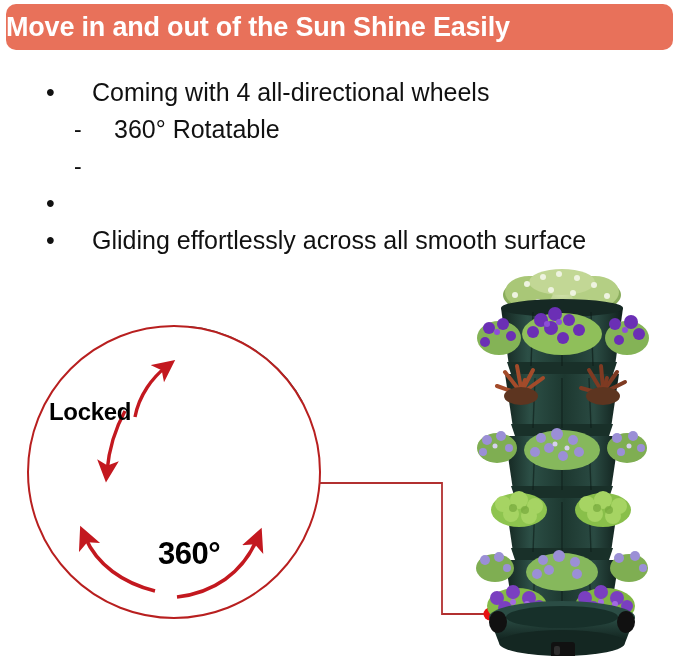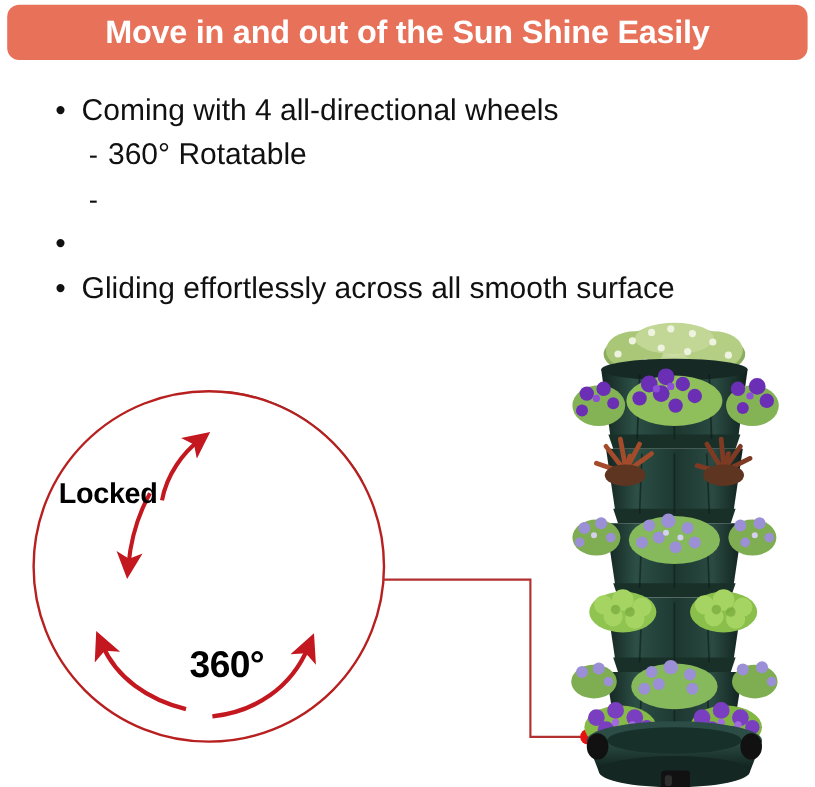--- a/index.html
+++ b/index.html
@@ -21,21 +21,21 @@
     position: absolute;
     left: 6px;
     top: 4px;
     width: 667px;
     height: 46px;
     background: #e8715a;
     border-radius: 10px;
     box-sizing: border-box;
     display: flex;
     align-items: center;
-    justify-content: center;
+    justify-content: flex-start;
   }
   #header-title {
     color: #ffffff;
     font-size: 27px;
     font-weight: bold;
     letter-spacing: -0.2px;
     white-space: nowrap;
     line-height: 1;
     text-align: center;
   }
@@ -62,21 +62,21 @@
     flex: 0 0 22px;
     text-align: left;
     font-size: 25px;
     line-height: 37px;
   }
   .feature-row.level-2 .bullet-mark {
     width: 16px;
     flex: 0 0 16px;
     font-size: 23px;
   }
-  .feature-text { line-height: 37px; }
+  .feature-text { line-height: 37px; margin-left: 24px; }
 
   
   #caster-callout {
     position: absolute;
     left: 27px;
     top: 325px;
     width: 294px;
     height: 294px;
   }
   #callout-circle {

